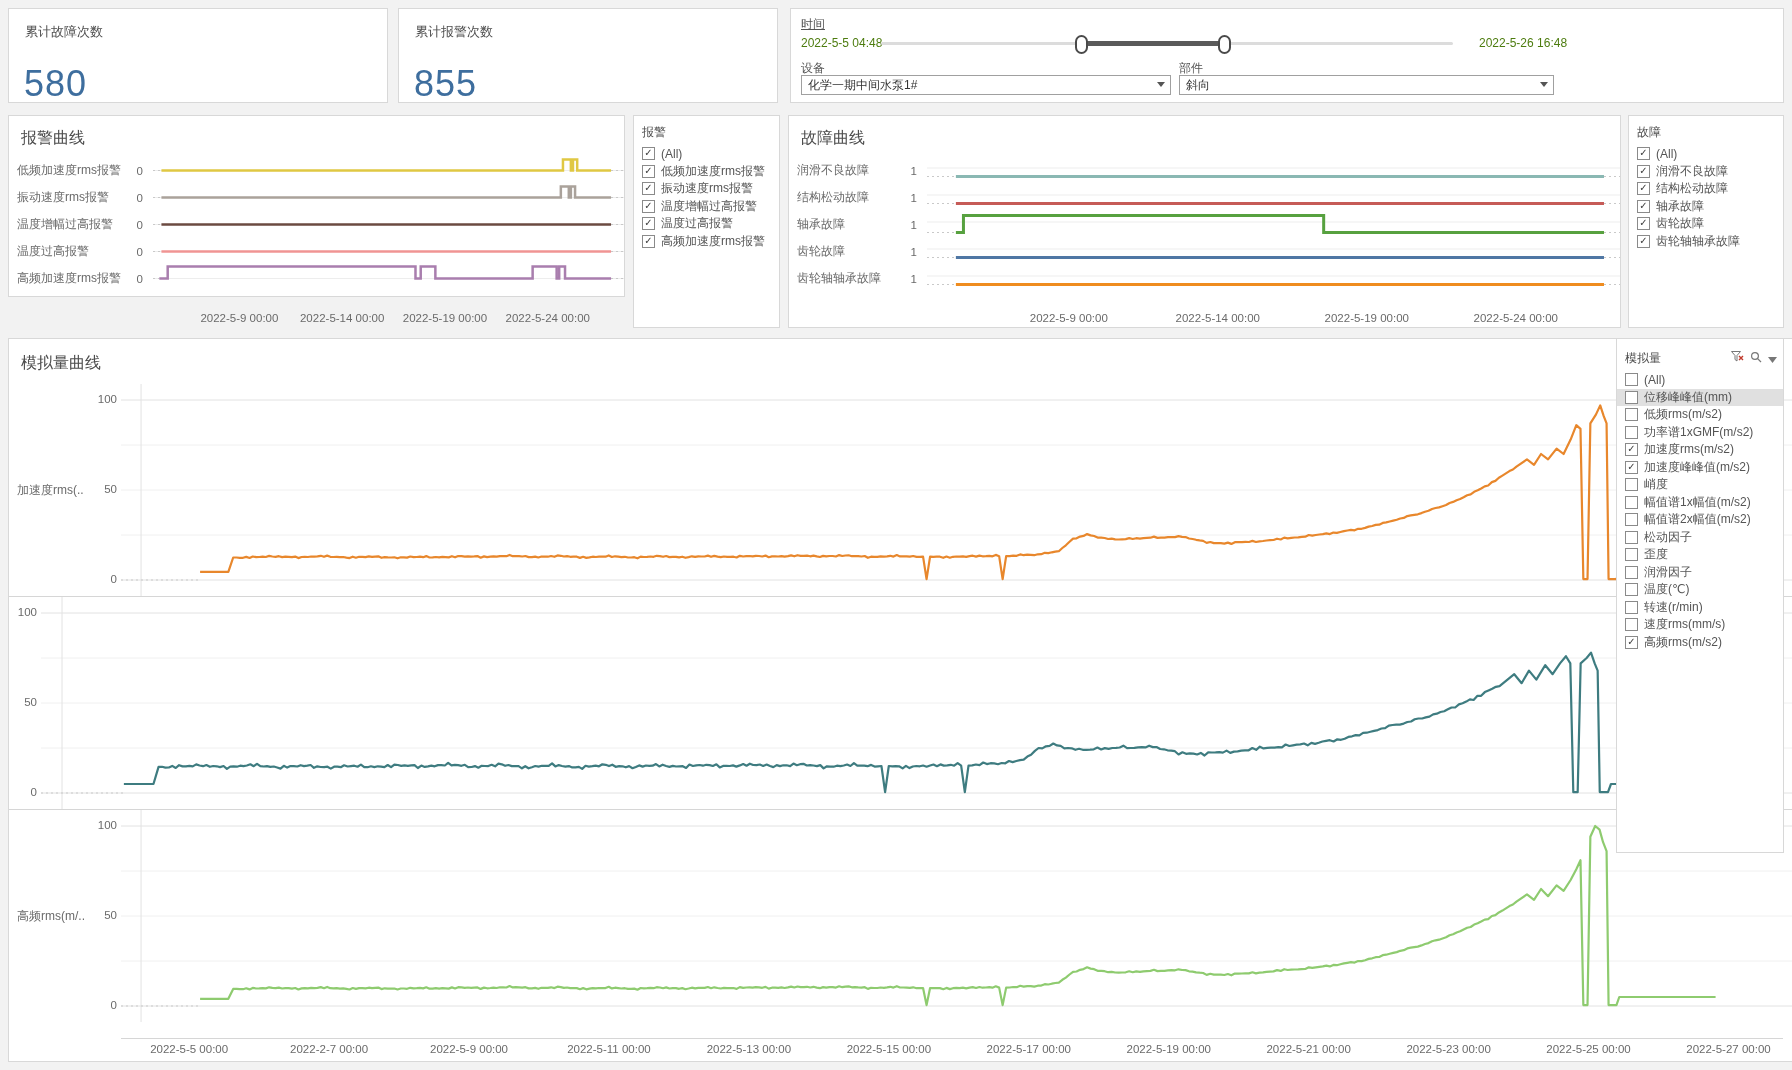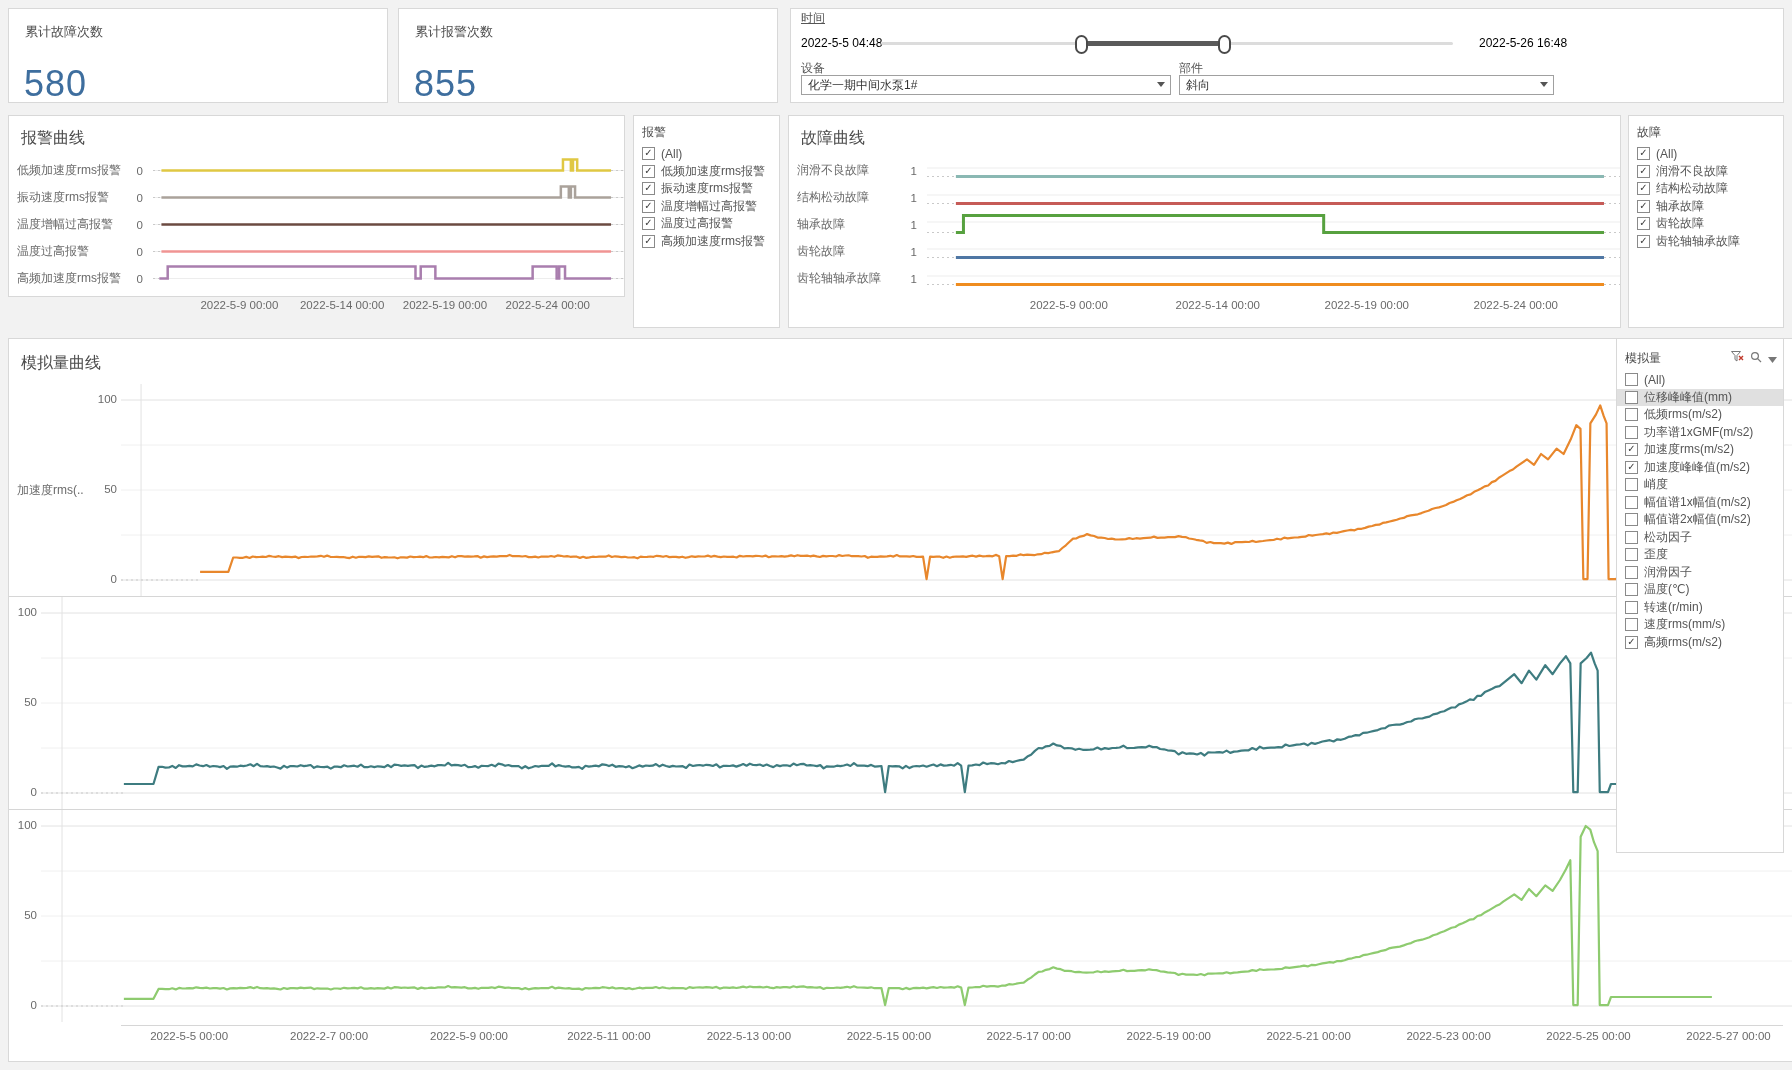--- a/index.html
+++ b/index.html
@@ -3,36 +3,36 @@
 <meta charset="utf-8">
 <style>
   html,body{margin:0;padding:0;background:#f2f2f2;}
   body{width:1792px;height:1070px;position:relative;font-family:"Liberation Sans","DejaVu Sans",sans-serif;color:#333;overflow:hidden;}
   .card{position:absolute;background:#fff;border:1px solid #d8d8d8;box-sizing:border-box;}
   
   .kpi-label{font-size:13px;color:#4d4d4d;padding:14px 0 0 16px;}
   .kpi-value{font-size:36px;color:#3e6e9e;padding:22px 0 0 15px;letter-spacing:1px;}
   
   .flt-label{position:absolute;font-size:12px;color:#555;}
-  .flt-date{position:absolute;font-size:12px;color:#000000;}
+  .flt-date{position:absolute;font-size:12px;color:#4d7c0f;}
   .track{position:absolute;height:3px;background:#dcdcdc;border-radius:2px;}
   .track-sel{position:absolute;height:5px;top:-1px;background:#5a5a5a;border-radius:2px;}
   .handle{position:absolute;width:9px;height:15px;top:-7px;background:#fff;border:2px solid #4a4a4a;border-radius:7px;}
   .combo{position:absolute;height:20px;border:1px solid #a0a0a0;background:#fff;font-size:12px;color:#333;line-height:19px;padding-left:6px;box-sizing:border-box;}
   .combo .caret{position:absolute;right:5px;top:6px;width:0;height:0;border-left:4px solid transparent;border-right:4px solid transparent;border-top:5px solid #555;}
   
   .panel-title{font-size:16px;color:#4c4c4c;padding:12px 0 0 12px;}
   
   .t-rows{margin-top:8px;}
   .t-row{display:flex;align-items:center;height:27px;}
   .t-row .lab{font-size:12px;color:#6a6a6a;padding-left:8px;box-sizing:border-box;}
   .t-row .val{font-size:11.5px;color:#6a6a6a;text-align:right;padding-right:10px;box-sizing:border-box;}
   .t-row .plot{flex:1;height:27px;position:relative;}
   .plot svg{position:absolute;inset:0;width:100%;height:100%;overflow:visible;}
-  .x-axis{position:relative;height:22px;margin-top:3px;}
+  .x-axis{position:relative;height:22px;margin-top:16px;}
   .x-axis .tick{position:absolute;top:4px;transform:translateX(-50%);font-size:11.5px;color:#6a6a6a;white-space:nowrap;}
   
   .lg-title{font-size:12px;color:#4d4d4d;padding:8px 0 4px 8px;}
   .cb-row{display:flex;align-items:center;height:17.5px;padding-left:8px;cursor:default;}
   .cb{width:11px;height:11px;border:1px solid #8a8a8a;background:#fff;margin-right:6px;flex:0 0 auto;position:relative;font-size:10px;line-height:11px;text-align:center;color:#3d3d3d;}
   .cb.on:before{content:"\2713";position:absolute;left:0;top:-1px;width:11px;font-weight:bold;}
   .cb-lab{font-size:12px;color:#555;white-space:nowrap;}
   .cb-row.hl{background:#e0e0e0;}
   
   .band{display:flex;align-items:stretch;}
@@ -51,21 +51,21 @@
 <div class="card" style="left:8px;top:8px;width:380px;height:95px;">
   <div class="kpi-label">累计故障次数</div>
   <div class="kpi-value">580</div>
 </div>
 <div class="card" style="left:398px;top:8px;width:380px;height:95px;">
   <div class="kpi-label">累计报警次数</div>
   <div class="kpi-value">855</div>
 </div>
 
 <div class="card" style="left:790px;top:8px;width:994px;height:95px;">
-  <div class="flt-label" style="left:10px;top:1px;text-decoration:underline;">时间</div>
+  <div class="flt-label" style="left:10px;top:7px;text-decoration:underline;">时间</div>
   <div class="flt-date" style="left:10px;top:27px;">2022-5-5 04:48</div>
   <div class="flt-date" style="left:688px;top:27px;">2022-5-26 16:48</div>
   <div class="track" style="left:90px;top:33px;width:572px;">
     <div class="track-sel" id="track-sel" style="left: 35%; width: 25%;"></div>
     <div class="handle" id="handle-left" style="left: calc(35% - 6px);"></div>
     <div class="handle" id="handle-right" style="left: calc(60% - 6px);"></div>
   </div>
   <div class="flt-label" style="left:10px;top:51px;">设备</div>
   <div class="combo" style="left:10px;top:66px;width:370px;">
     <span>化学一期中间水泵1#</span>
@@ -324,20 +324,21 @@
             <line x1="0" y1="106" x2="1000" y2="106" stroke="#f0f0f0" stroke-width="1" vector-effect="non-scaling-stroke"></line>
             <line x1="0" y1="61" x2="1000" y2="61" stroke="#f0f0f0" stroke-width="1" vector-effect="non-scaling-stroke"></line>
             <line x1="0" y1="16" x2="1000" y2="16" stroke="#e2e2e2" stroke-width="1" vector-effect="non-scaling-stroke"></line>
             <line x1="12" y1="212" x2="12" y2="0" stroke="#e2e2e2" stroke-width="1" vector-effect="non-scaling-stroke"></line>
             <line x1="0" y1="196" x2="47.315" y2="196" stroke="#c9c9c9" stroke-width="1" stroke-dasharray="2 3" vector-effect="non-scaling-stroke"></line>
             <polyline points="47.3,187.0 64.2,187.0 67.1,169.9 69.1,169.8 71.0,170.6 73.0,170.5 74.9,168.9 76.9,171.0 78.8,168.2 80.8,169.4 82.7,169.3 84.7,168.8 86.6,169.4 88.6,167.4 90.5,168.5 92.5,169.2 94.4,168.0 96.4,169.8 98.3,169.0 100.3,169.3 102.2,170.1 104.2,169.0 106.1,171.9 108.0,169.7 109.9,169.4 111.8,169.7 113.7,168.7 115.6,169.2 117.5,168.5 119.5,167.3 121.4,169.2 123.3,166.8 125.2,169.2 127.1,169.5 129.0,169.1 130.9,169.9 132.9,169.5 134.8,170.5 136.7,171.6 138.6,168.8 140.5,170.6 142.4,169.0 144.3,169.1 146.3,169.5 148.2,168.2 150.1,169.1 152.0,168.6 153.9,168.0 155.8,170.8 157.7,169.3 159.6,170.0 161.6,170.1 163.5,169.7 165.4,171.6 167.3,169.7 169.2,169.7 171.1,170.2 173.0,168.3 175.0,169.5 176.9,169.1 178.8,168.7 180.7,169.7 182.6,167.6 184.5,170.2 186.4,170.2 188.3,169.3 190.3,170.1 192.2,169.3 194.1,169.7 196.0,170.2 197.9,168.0 199.8,170.1 201.7,167.6 203.7,168.0 205.6,168.9 207.5,168.3 209.4,168.9 211.3,168.4 213.2,168.1 215.1,171.0 217.1,168.6 219.0,169.9 220.9,169.3 222.8,168.6 224.7,169.3 226.6,168.1 228.5,168.1 230.5,168.5 232.4,165.9 234.3,168.4 236.2,167.9 238.1,168.2 240.0,168.8 241.9,167.8 243.8,170.1 245.8,170.0 247.7,169.1 249.6,170.7 251.5,168.8 253.4,169.0 255.3,169.1 257.2,167.8 259.2,169.3 261.1,166.7 263.0,167.3 264.9,168.8 266.8,168.0 268.7,169.1 270.6,169.0 272.6,169.1 274.5,171.3 276.4,169.2 278.3,171.3 280.2,170.2 282.1,169.0 284.0,169.6 285.9,168.8 287.9,168.9 289.8,168.9 291.7,166.4 293.6,169.4 295.5,168.1 297.4,169.0 299.3,169.6 301.3,169.1 303.2,170.4 305.1,170.4 307.0,169.9 308.9,171.9 310.8,168.8 312.7,169.6 314.7,169.2 316.6,168.7 318.5,169.3 320.4,167.3 322.3,167.8 324.2,169.1 326.1,167.7 328.0,169.8 330.0,169.2 331.9,169.3 333.8,170.3 335.7,169.1 337.6,171.2 339.5,169.9 341.4,168.4 343.4,169.6 345.3,168.5 347.2,168.8 349.1,168.7 351.0,167.1 352.9,169.4 354.8,167.7 356.8,169.0 358.7,169.9 360.6,168.9 362.5,169.5 364.4,169.3 366.3,169.2 368.2,170.9 370.1,167.5 372.1,169.0 374.0,168.4 375.9,168.0 377.8,168.7 379.7,167.8 381.6,168.1 383.5,169.0 385.5,167.3 387.4,170.4 389.3,168.9 391.2,168.8 393.1,169.0 395.0,168.4 396.9,169.6 398.9,168.4 400.8,167.0 402.7,168.7 404.6,166.7 406.5,168.0 408.4,168.1 410.3,167.5 412.2,168.9 414.2,167.5 416.1,169.0 418.0,170.1 419.9,168.1 421.8,169.1 423.7,168.3 425.6,168.3 427.6,169.1 429.5,166.6 431.4,168.2 433.3,167.2 435.2,166.8 437.1,168.5 439.0,168.1 440.9,168.5 442.9,169.1 444.8,168.1 446.7,171.4 448.6,169.3 450.5,169.6 452.4,169.7 454.3,168.7 456.3,169.2 458.2,168.5 460.1,167.5 462.0,169.0 464.0,166.2 465.9,168.6 467.9,168.5 469.9,168.6 471.8,169.2 473.8,167.9 475.8,169.6 477.7,169.3 479.7,169.0 481.8,195.1 483.9,169.0 485.9,169.3 487.8,169.1 489.8,169.3 491.8,171.4 493.7,168.9 495.7,171.1 497.6,169.5 499.6,169.0 501.6,169.3 503.5,168.5 505.5,169.7 507.5,168.5 509.4,167.5 511.4,169.2 513.4,167.4 515.3,168.6 517.3,168.4 519.3,167.8 521.2,168.7 523.2,166.1 525.2,168.6 527.3,195.1 529.4,168.6 531.5,168.4 533.6,167.5 535.7,168.1 537.8,165.5 539.9,167.1 542.0,166.2 544.1,166.4 546.2,167.2 548.3,166.0 550.4,166.3 552.5,164.0 554.6,165.1 556.7,164.0 558.8,163.1 560.9,162.7 563.0,159.6 565.1,157.7 567.3,153.9 569.4,151.0 571.5,151.4 573.6,149.3 575.7,148.9 577.8,146.5 579.9,148.4 582.0,148.9 584.1,151.3 586.2,151.0 588.3,151.3 590.4,152.8 592.5,151.8 594.6,152.8 596.7,152.8 598.8,152.6 600.9,152.3 603.0,150.6 605.1,152.5 607.2,151.1 609.4,151.9 611.5,151.0 613.6,150.8 615.7,150.5 617.8,148.7 619.9,151.2 622.0,151.0 624.1,150.9 626.2,150.3 628.3,150.1 630.4,150.4 632.5,148.7 634.6,150.1 636.7,150.0 638.8,152.0 640.9,152.3 643.0,153.3 645.1,153.7 647.2,154.2 649.3,157.5 651.5,155.3 653.6,156.8 655.7,156.4 657.8,156.6 659.9,157.5 662.0,155.9 664.1,158.5 666.2,155.3 668.3,155.5 670.4,155.4 672.5,155.2 674.6,155.6 676.7,153.6 678.8,155.9 680.9,154.6 683.0,154.3 685.1,153.6 687.2,153.3 689.3,153.3 691.4,151.0 693.6,152.8 695.7,149.7 697.8,151.4 699.9,150.9 702.0,150.6 704.1,150.6 706.2,150.1 708.3,150.3 710.4,147.5 712.5,149.0 714.6,148.3 716.7,147.7 718.8,147.4 720.9,146.5 723.0,148.3 725.1,145.9 727.2,146.9 729.3,145.8 731.4,144.5 733.5,143.8 735.6,143.2 737.8,144.5 739.9,142.3 742.0,142.8 744.1,141.7 746.2,139.9 748.3,139.3 750.4,138.1 752.5,138.4 754.6,135.8 756.7,135.7 758.8,134.8 760.9,133.9 763.0,133.1 765.1,131.5 767.2,131.2 769.3,128.6 771.4,128.0 773.5,127.7 775.6,127.6 777.8,126.6 779.9,125.0 782.0,124.5 784.1,122.3 786.2,121.5 788.3,121.5 790.4,120.4 792.5,119.6 794.6,117.4 796.7,116.7 798.8,115.0 800.9,114.2 803.0,112.3 805.1,110.5 807.2,110.5 809.3,107.4 811.4,106.3 813.5,104.6 815.6,102.4 817.7,103.0 819.9,98.8 822.0,98.8 824.1,95.1 826.2,93.4 828.3,91.7 830.4,89.8 832.5,89.2 834.6,86.2 840.9,77.2 845.1,86.2 849.3,73.6 853.5,82.6 858.6,68.2 862.8,77.2 867.0,66.4 870.4,59.2 872.9,66.4 874.6,195.1 877.1,195.1 878.8,66.4 882.2,61.0 884.7,55.6 886.8,66.4 888.5,73.6 889.7,195.1 894.4,195.1 896.1,187.0 925.1,187.0 953.7,187.0" fill="none" stroke="#3e7c80" stroke-width="2.2" vector-effect="non-scaling-stroke" stroke-linejoin="round"></polyline>
           </svg>
         </div>
       </div>
       <div class="band" style="height: 212px; border-top: 1px solid rgb(214, 214, 214);">
+        <div class="blab">高频rms(m/..</div>
         <div class="ycol">
           <span style="top: 9px;">100</span>
           <span style="top: 99px;">50</span>
           <span style="top: 189px;">0</span>
         </div>
         <div class="plot">
           <svg viewBox="0 0 1000 212" preserveAspectRatio="none">
             <line x1="0" y1="196" x2="1000" y2="196" stroke="#e2e2e2" stroke-width="1" vector-effect="non-scaling-stroke"></line>
             <line x1="0" y1="151" x2="1000" y2="151" stroke="#f0f0f0" stroke-width="1" vector-effect="non-scaling-stroke"></line>
             <line x1="0" y1="106" x2="1000" y2="106" stroke="#f0f0f0" stroke-width="1" vector-effect="non-scaling-stroke"></line>

